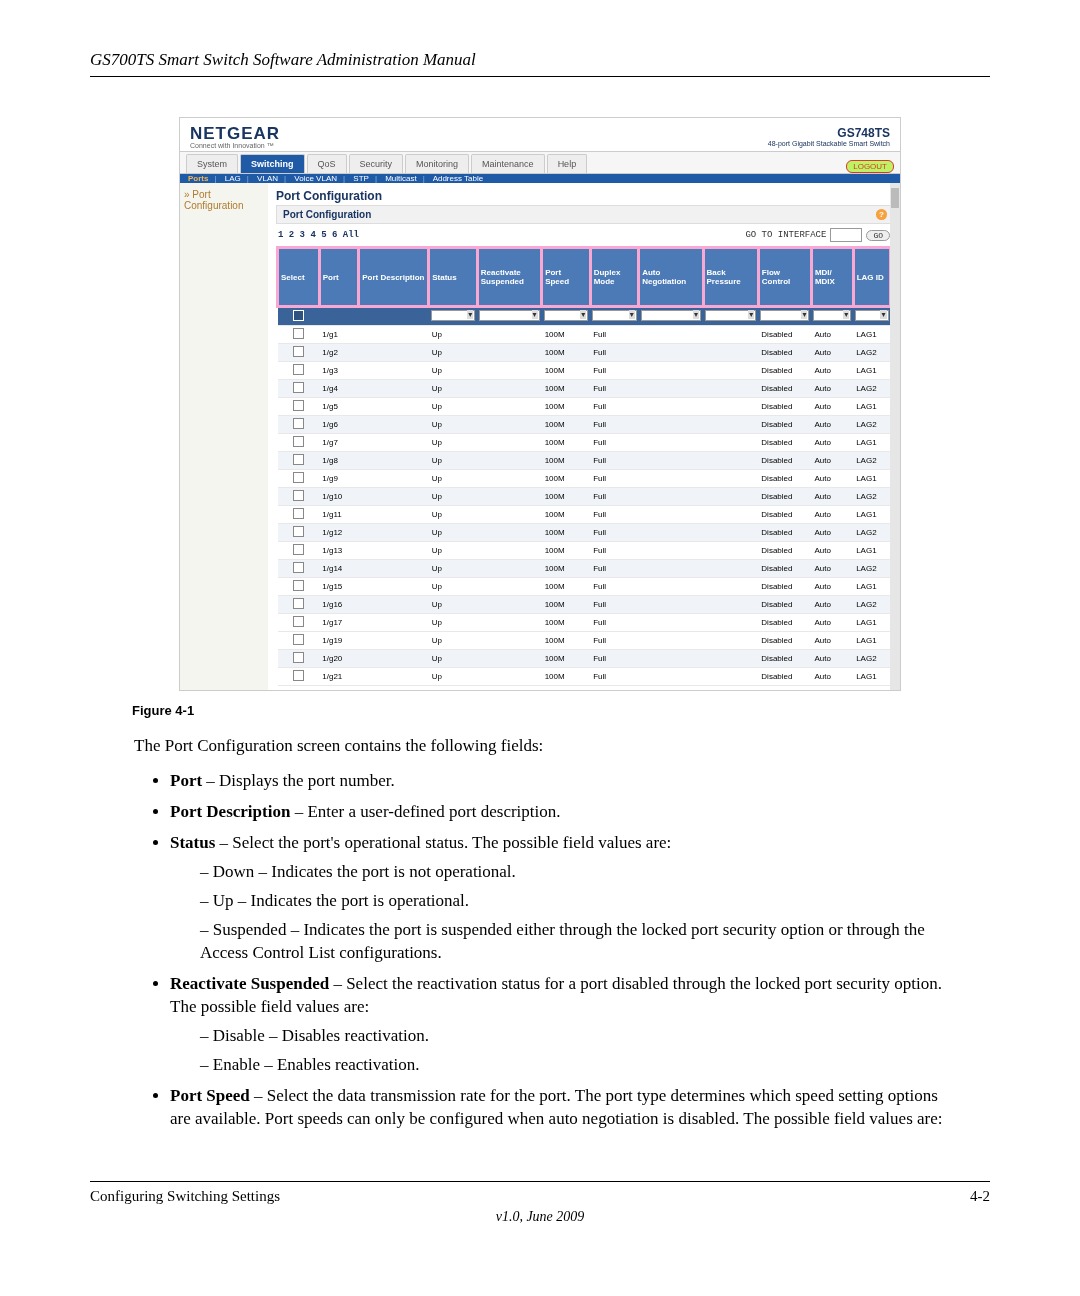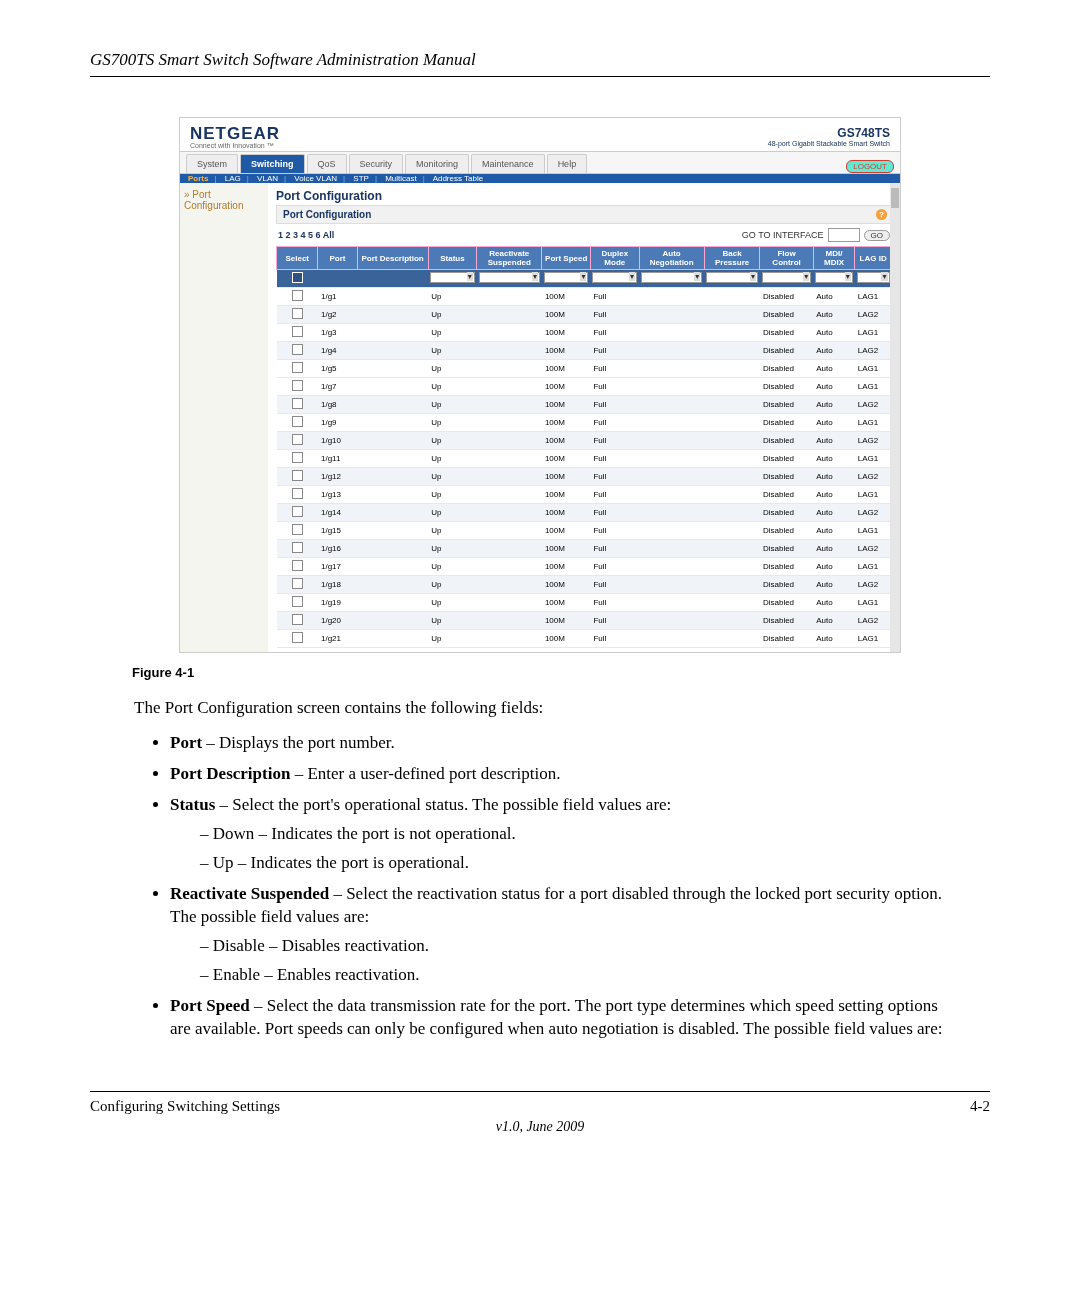--- a/index.html
+++ b/index.html
@@ -78,21 +78,21 @@
     color: #fff;
     font-weight: bold;
   }
   .logout {
     margin-left: auto;
     font-size: 8px;
     color: #d53a2b;
     border: 1px solid #d53a2b;
     border-radius: 6px;
     padding: 1px 6px;
-    background: #5eead4;
+    background: #bef264;
   }
   .subtabs {
     background: #1f5aa6;
     color: #fff;
     font-size: 8px;
     padding: 0 8px;
   }
   .subtabs span { margin-right: 6px; }
   .subtabs .sep { color: #8ab0dc; }
   .subtabs .sel { color: #f8b24a; font-weight: bold; }
@@ -134,39 +134,40 @@
     color: #fff;
     font-size: 8px; line-height: 11px; text-align: center;
   }
   .paginator {
     display: flex;
     align-items: center;
     font-size: 9px;
     color: #1a3561;
     font-weight: bold;
     padding: 4px 2px;
+    font-family: Liberation Mono, monospace;
   }
   .paginator .right { margin-left: auto; display:flex; align-items:center; gap:4px; font-weight:normal; color:#333;}
   .go-input { width: 30px; height: 12px; border:1px solid #999; }
   .go-btn {
     font-size:8px; padding:0 6px; border:1px solid #999; border-radius:6px;
     background:#eee; color:#333;
   }
   table.port-table {
     border-collapse: collapse;
     width: 100%;
     font-size: 8px;
   }
   .port-table th {
     background: #4b7ab6;
     color: #fff;
     font-weight: bold;
-    padding: 2px 2px;
-    text-align: center;
-    border: 1px solid #f9a8d4;
+    padding: 19px 2px;
+    text-align: left;
+    border: 3px solid #f9a8d4;
     font-size: 8px;
   }
   .port-table td {
     padding: 2px 3px;
     border-bottom: 1px solid #e8e8e8;
   }
   .dd {
     display:inline-block; width:100%; height:11px; border:1px solid #999;
     background:#fff; position:relative; box-sizing:border-box;
   }
@@ -360,20 +361,34 @@
                 <td>Up</td>
                 <td></td>
                 <td>100M</td>
                 <td>Full</td>
                 <td></td>
                 <td></td>
                 <td>Disabled</td>
                 <td>Auto</td>
                 <td>LAG1</td>
               </tr>
+              <tr class="alt">
+                <td style="text-align:center"><span class="cb"></span></td>
+                <td>1/g6</td>
+                <td></td>
+                <td>Up</td>
+                <td></td>
+                <td>100M</td>
+                <td>Full</td>
+                <td></td>
+                <td></td>
+                <td>Disabled</td>
+                <td>Auto</td>
+                <td>LAG2</td>
+              </tr>
               <tr>
                 <td style="text-align:center"><span class="cb"></span></td>
                 <td>1/g7</td>
                 <td></td>
                 <td>Up</td>
                 <td></td>
                 <td>100M</td>
                 <td>Full</td>
                 <td></td>
                 <td></td>
@@ -513,34 +528,20 @@
                 <td></td>
                 <td>Up</td>
                 <td></td>
                 <td>100M</td>
                 <td>Full</td>
                 <td></td>
                 <td></td>
                 <td>Disabled</td>
                 <td>Auto</td>
                 <td>LAG1</td>
-              </tr>
-              <tr class="alt">
-                <td style="text-align:center"><span class="cb"></span></td>
-                <td>1/g18</td>
-                <td></td>
-                <td>Up</td>
-                <td></td>
-                <td>100M</td>
-                <td>Full</td>
-                <td></td>
-                <td></td>
-                <td>Disabled</td>
-                <td>Auto</td>
-                <td>LAG2</td>
               </tr>
               <tr>
                 <td style="text-align:center"><span class="cb"></span></td>
                 <td>1/g19</td>
                 <td></td>
                 <td>Up</td>
                 <td></td>
                 <td>100M</td>
                 <td>Full</td>
                 <td></td>
@@ -591,20 +592,21 @@
 
 <div class="body-text">The Port Configuration screen contains the following fields:</div>
 
 <ul class="bullets">
   <li><b>Port</b><span> – Displays the port number.</span></li>
   <li><b>Port Description</b><span> – Enter a user-defined port description.</span></li>
   <li><b>Status</b><span> – Select the port's operational status. The possible field values are:</span>
     <ul class="dashes">
       <li>Down – Indicates the port is not operational.</li>
       <li>Up – Indicates the port is operational.</li>
+      <li>Suspended – Indicates the port is suspended either through the locked port security option or through the Access Control List configurations.</li>
     </ul>
   </li>
   <li><b>Reactivate Suspended</b><span> – Select the reactivation status for a port disabled through the locked port security option. The possible field values are:</span>
     <ul class="dashes">
       <li>Disable – Disables reactivation.</li>
       <li>Enable – Enables reactivation.</li>
     </ul>
   </li>
   <li><b>Port Speed</b><span> – Select the data transmission rate for the port. The port type determines which speed setting options are available. Port speeds can only be configured when auto negotiation is disabled. The possible field values are:</span></li>
 </ul>

